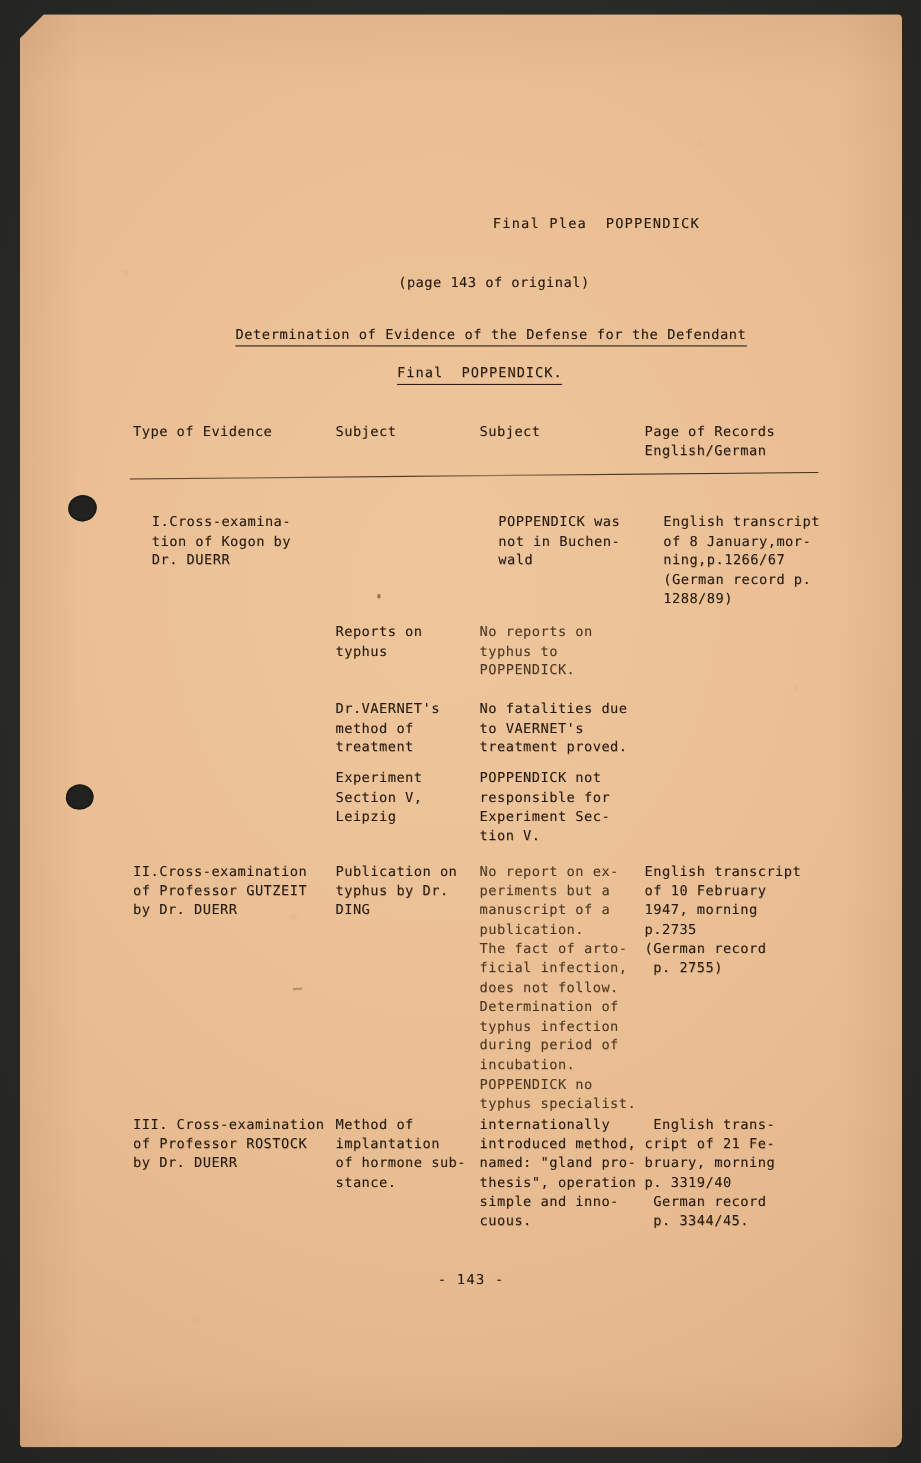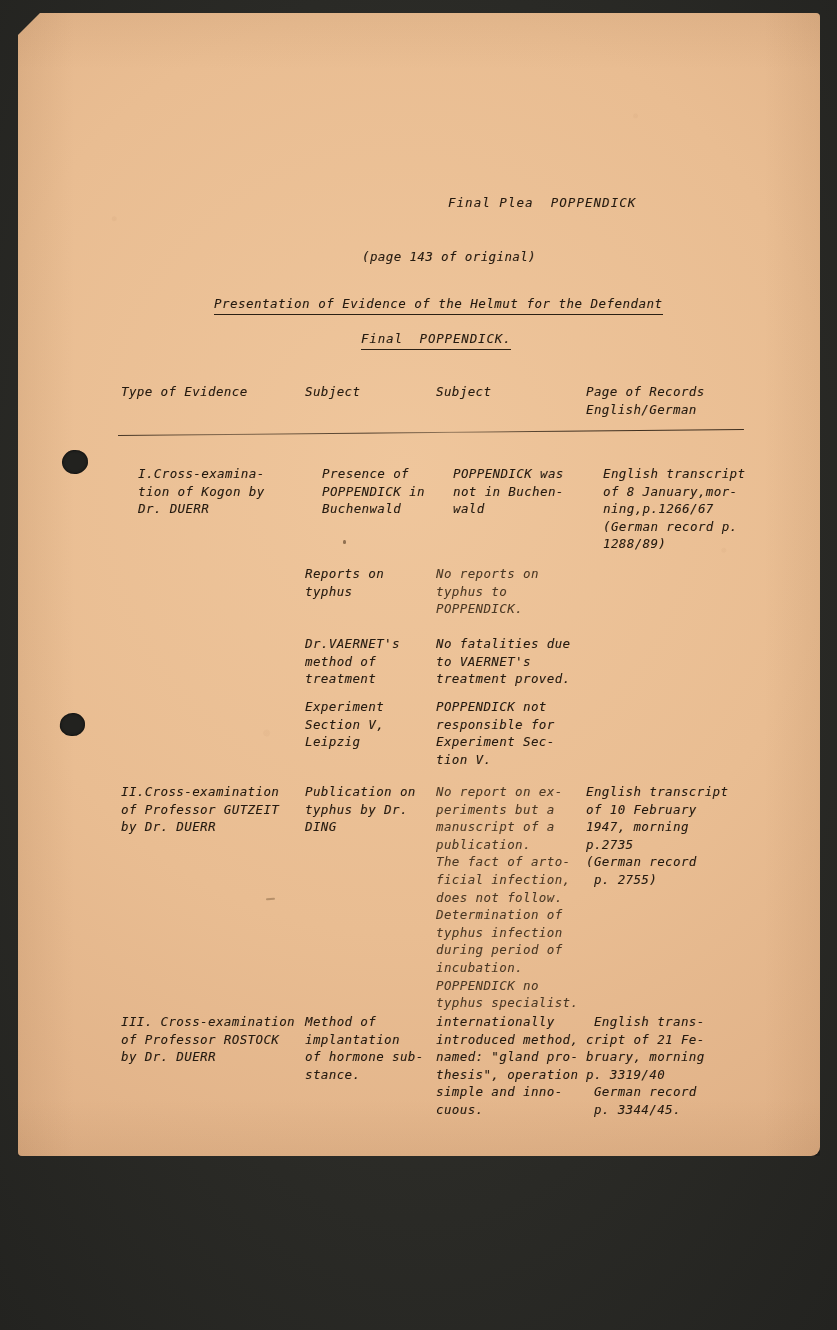--- a/index.html
+++ b/index.html
@@ -23,33 +23,32 @@
     background:
       radial-gradient(ellipse at 50% 45%, #35352f 0%, #2a2a26 60%, #232320 100%);
   }
 
   
   .paper {
     position: absolute;
     left: 18px;
     top: 13px;
     width: 802px;
-    height: 1143px;
+    height: 1303px;
     background:
       radial-gradient(ellipse 120% 90% at 48% 40%, #efc69c 0%, #e9bd92 45%, #e0b187 78%, #d6a67e 100%);
     border-radius: 3px 4px 9px 4px;
     box-shadow:
       0 0 2px rgba(0,0,0,0.55),
       0 2px 14px rgba(0,0,0,0.45);
     overflow: hidden;
     
     clip-path: polygon(
       22px 0%, 100% 0%, 100% 100%, 0% 100%, 0% 22px
     );
-    font-style: italic;
   }
   
   .paper::before {
     content: "";
     position: absolute;
     inset: 0;
     pointer-events: none;
     background-image:
       radial-gradient(circle at 12% 18%, rgba(160,110,70,0.07) 0 2px, transparent 3px),
       radial-gradient(circle at 77% 9%,  rgba(160,110,70,0.06) 0 2px, transparent 3px),
@@ -192,35 +191,32 @@
 
 <div class="scan-backdrop">
   <div class="paper">
 
     <div class="typescript">
 
       <div class="line doc-title">Final Plea  POPPENDICK</div>
 
       <div class="line page-origin">(page 143 of original)</div>
 
-      <div class="line present-line heading-underlined">Presentation of Evidence of the Helmut for the Defendant</div>
+      <div class="line present-line heading-underlined">Determination of Evidence of the Defense for the Defendant</div>
 
       <div class="line name-line heading-underlined">Final  POPPENDICK.</div>
 
       <div class="line col-head c1">Type of Evidence</div>
       <div class="line col-head c2">Subject</div>
       <div class="line col-head c3">Subject</div>
       <div class="line col-head c4"><span>Page of Records</span><br><span>English/German</span></div>
 
       <div class="cell c1 r1"><span>I.Cross-examina-
 tion of Kogon by
 Dr. DUERR</span></div>
-      <div class="cell c2 r1"><span>Presence of
-POPPENDICK in
-Buchenwald</span></div>
       <div class="cell c3 r1"><span>POPPENDICK was
 not in Buchen-
 wald</span></div>
       <div class="cell c4 r1"><span>English transcript
 of 8 January,mor-
 ning,p.1266/67
 (German record p.
 1288/89)</span></div>
 
       <div class="cell c2 r1b"><span>Reports on

